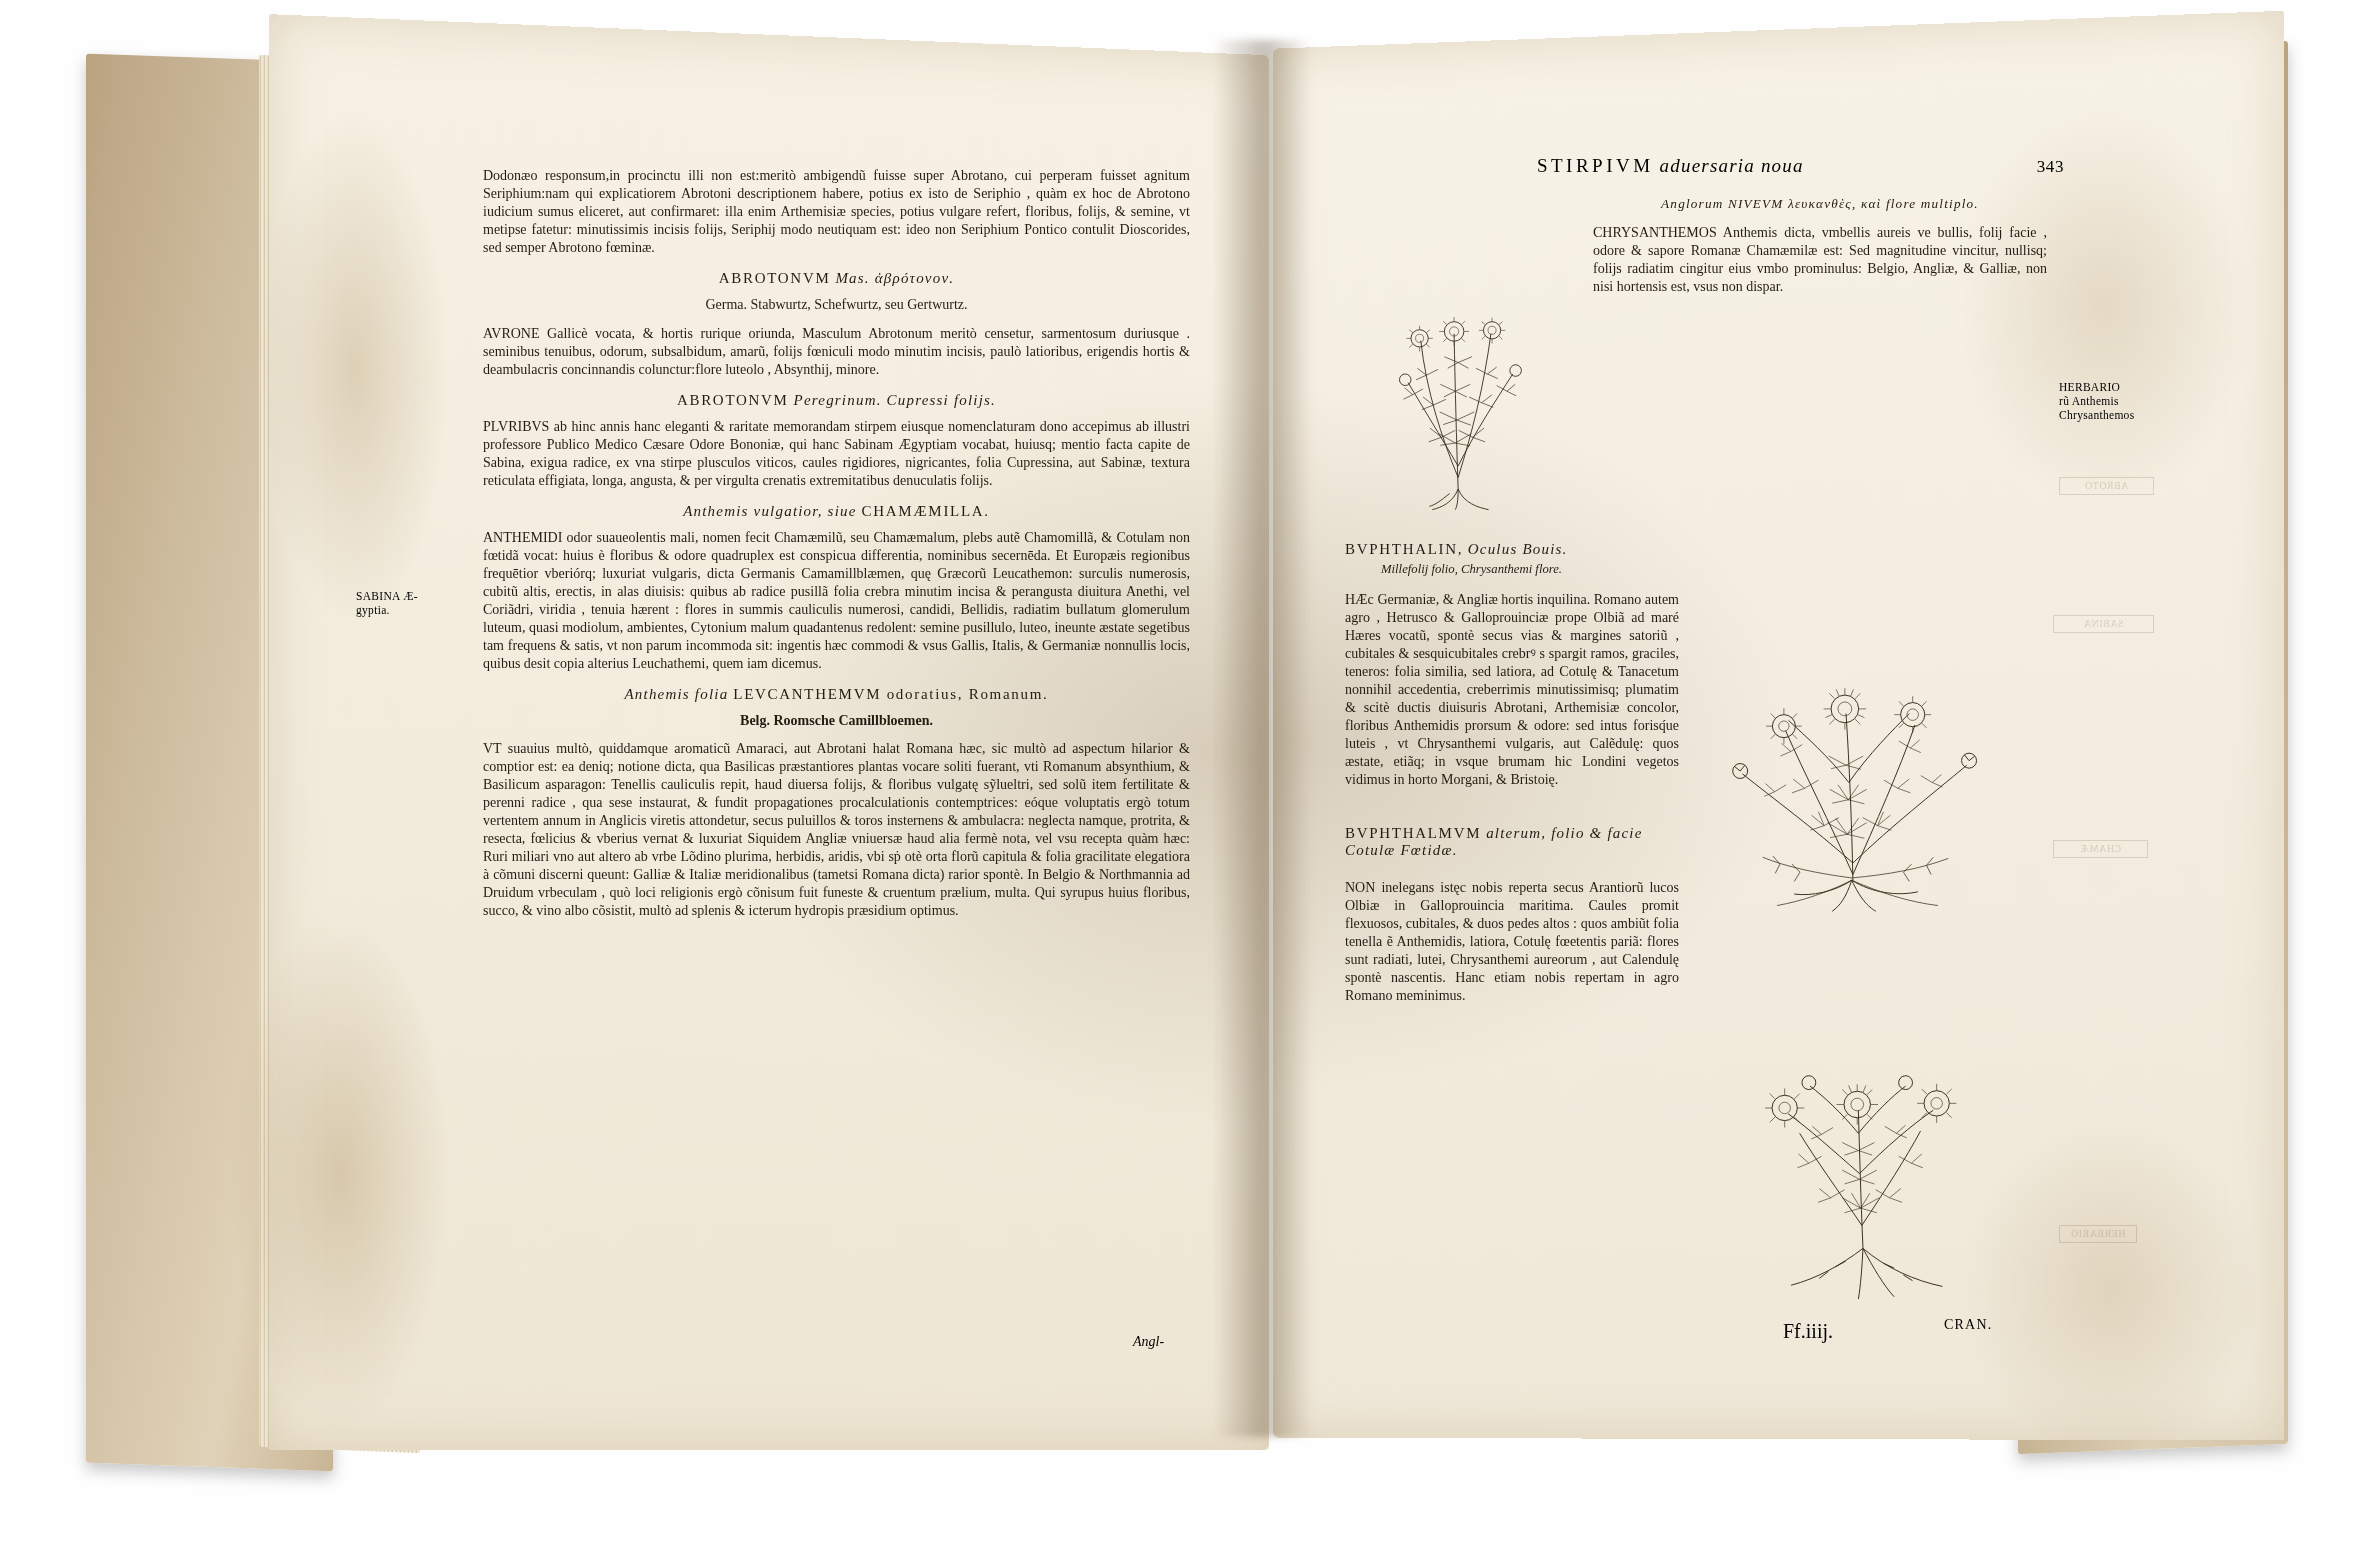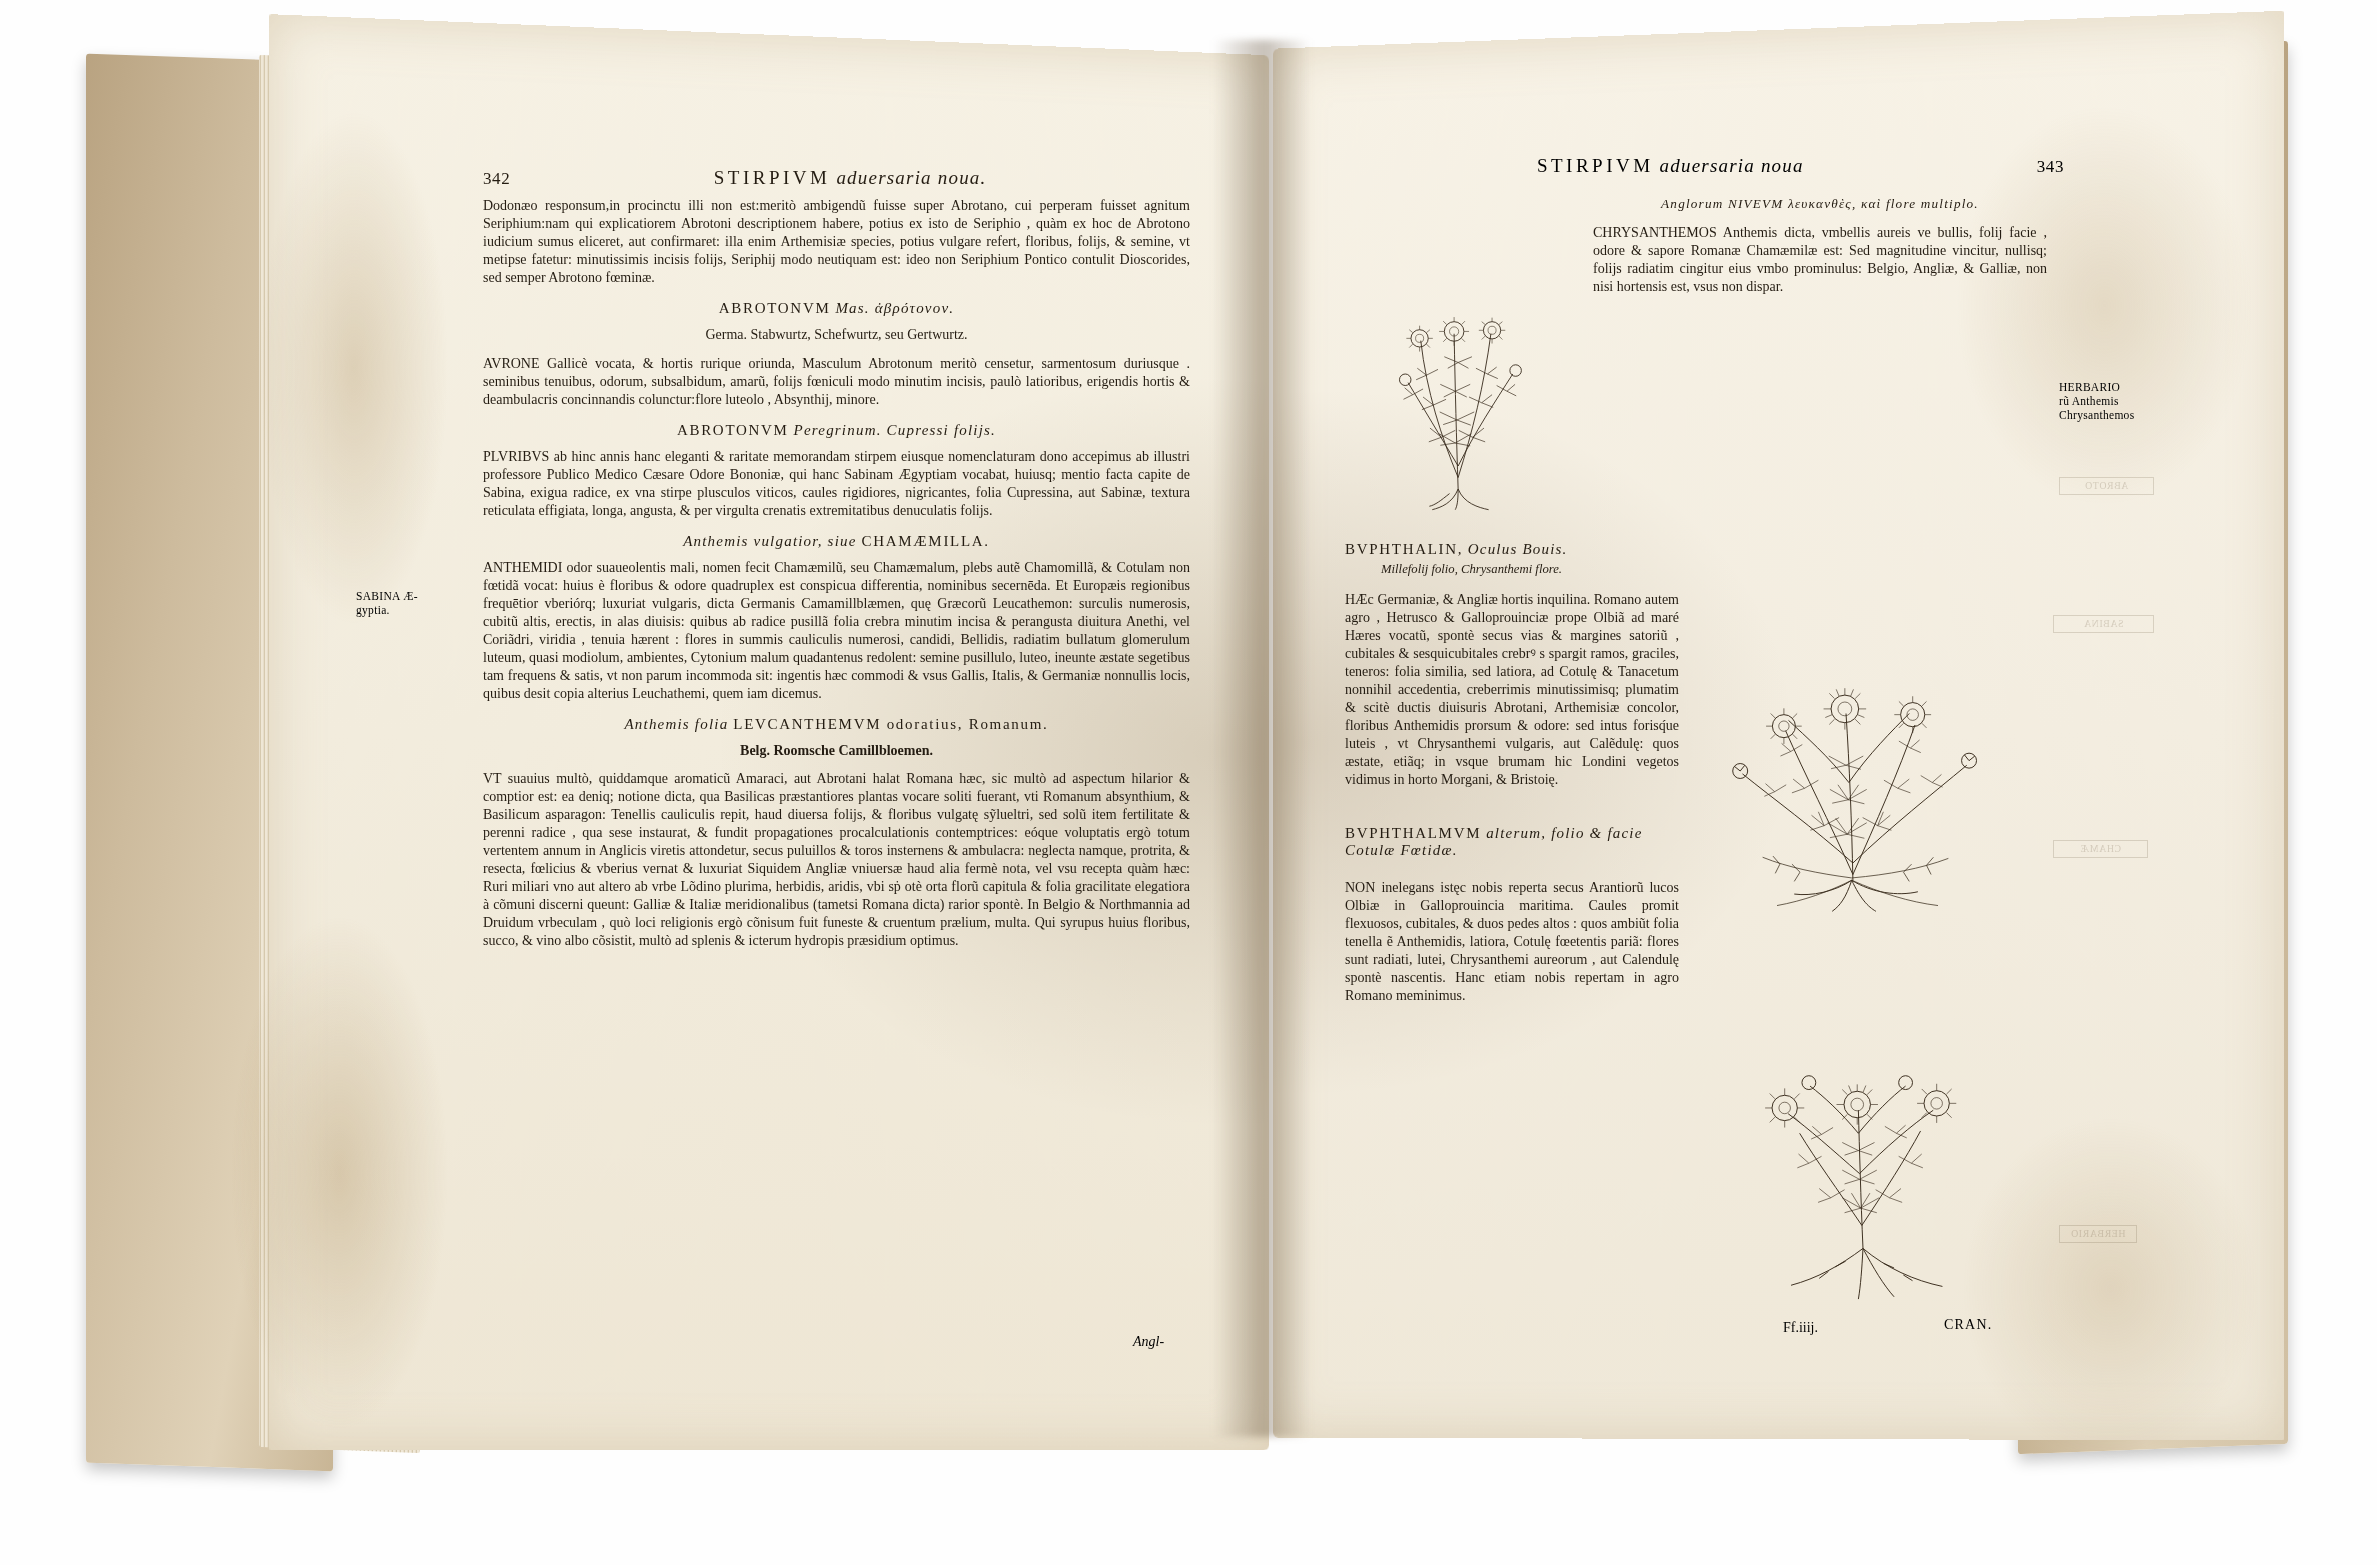--- a/index.html
+++ b/index.html
@@ -164,21 +164,21 @@
     position: absolute;
     font-size: 11.5px;
     line-height: 14px;
     letter-spacing: 0.3px;
   }
   .marg-left  { left: 270px; }
   .marg-right { left: 1973px; width: 132px; }
 
   .signature {
     position: absolute;
-    font-size: 14px;
+    font-size: 20px;
   }
 
   .catchword {
     position: absolute;
     font-size: 14px;
     font-style: italic;
   }
 
   
   .woodcut {
@@ -215,27 +215,20 @@
 
     <div class="gutter"></div>
 
     <div class="stain" style="left:173px;top:86px;width:190px;height:518px;background:radial-gradient(ellipse,rgba(168,137,86,.30),rgba(168,137,86,0) 70%);"></div>
     <div class="stain" style="left:144px;top:891px;width:219px;height:518px;background:radial-gradient(ellipse,rgba(168,137,86,.34),rgba(168,137,86,0) 70%);"></div>
     <div class="stain" style="left:1869px;top:81px;width:299px;height:403px;background:radial-gradient(ellipse,rgba(168,137,86,.22),rgba(168,137,86,0) 70%);"></div>
     <div class="stain" style="left:1875px;top:1093px;width:299px;height:345px;background:radial-gradient(ellipse,rgba(168,137,86,.22),rgba(168,137,86,0) 70%);"></div>
 
     <div class="page page-left">
 
-      <div class="running-head">
-        <span class="folio">342</span>
-        <span class="title">
-          <span class="caps">STIRPIVM</span>
-          <span>aduersaria noua.</span>
-        </span>
-      </div>
 
       <p class="para">Dodonæo responsum,in procinctu illi non est:meritò ambigendũ fuisse super Abrotano, cui perperam fuisset agnitum Seriphium:nam qui explicatiorem Abrotoni descriptionem habere, potius ex isto de Seriphio , quàm ex hoc de Abrotono iudicium sumus eliceret, aut confirmaret: illa enim Arthemisiæ species, potius vulgare refert, floribus, folijs, &amp; semine, vt metipse fatetur: minutissimis incisis folijs, Seriphij modo neutiquam est: ideo non Seriphium Pontico contulit Dioscorides, sed semper Abrotono fœminæ.</p>
 
       <div class="head-center">
         <span class="rom">ABROTONVM</span>
         <span>Mas.  ἀβρότονον.</span>
       </div>
       <div class="para" style="text-align:center;margin-bottom:11.5px;">Germa. Stabwurtz, Schefwurtz, seu Gertwurtz.</div>
       <p class="para">AVRONE Gallicè vocata, &amp; hortis rurique oriunda, Masculum Abrotonum meritò censetur, sarmentosum duriusque . seminibus tenuibus, odorum, subsalbidum, amarũ, folijs fœniculi modo minutim incisis, paulò latioribus, erigendis hortis &amp; deambulacris concinnandis colunctur:flore luteolo , Absynthij, minore.</p>
 

